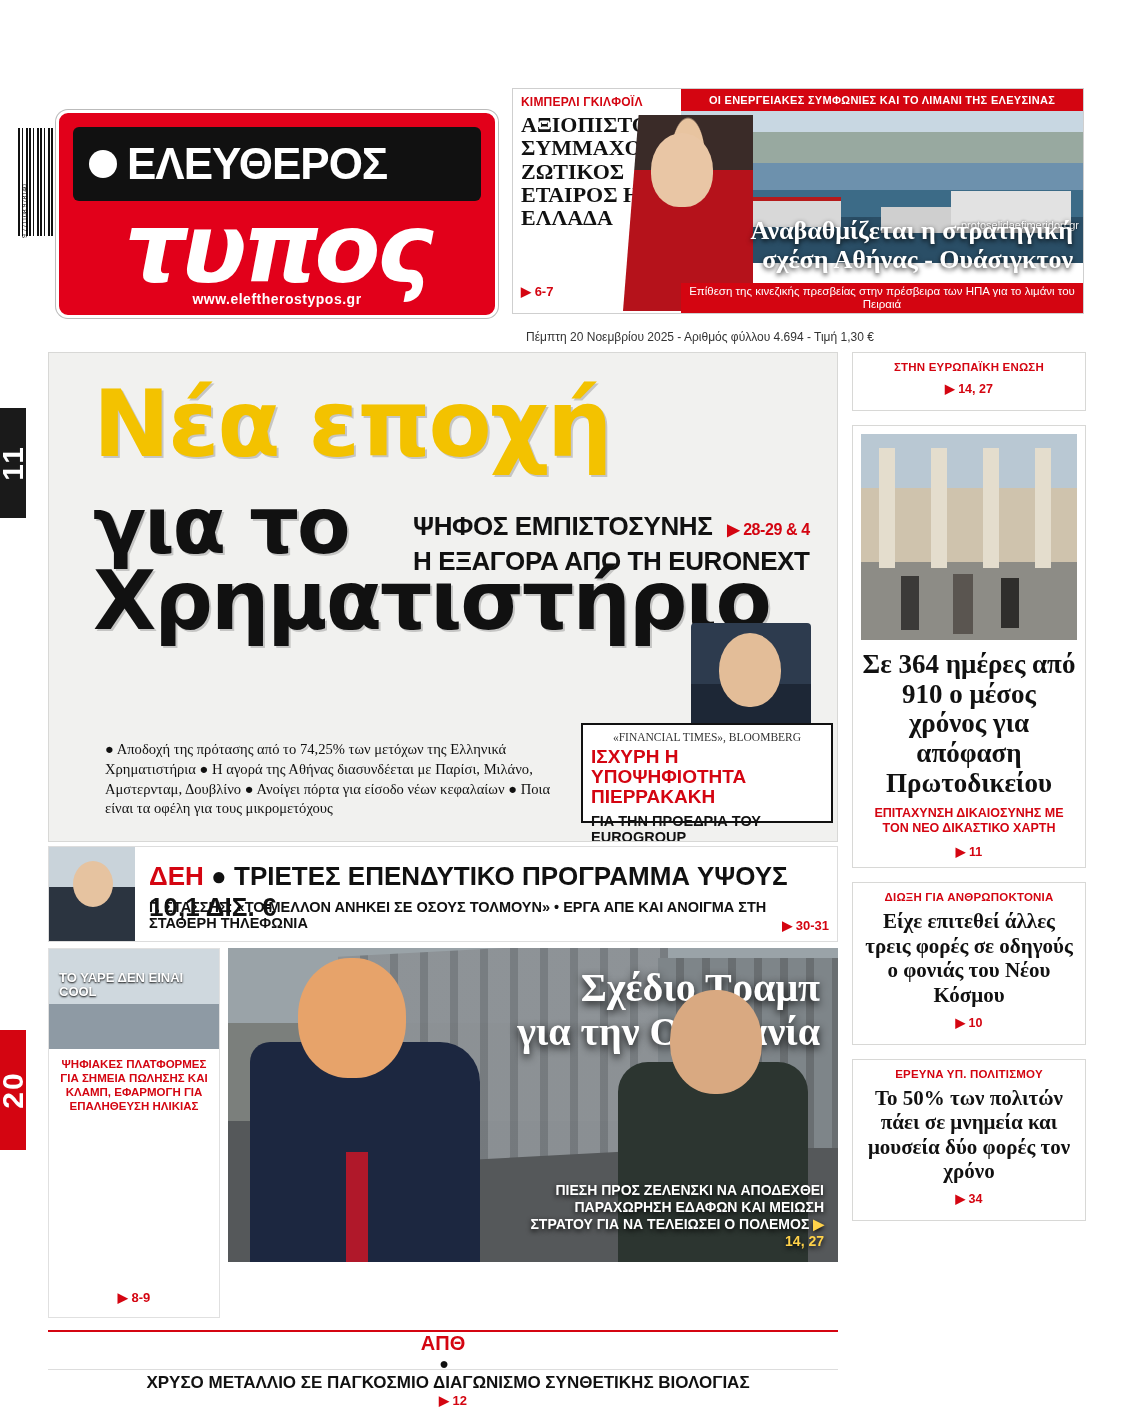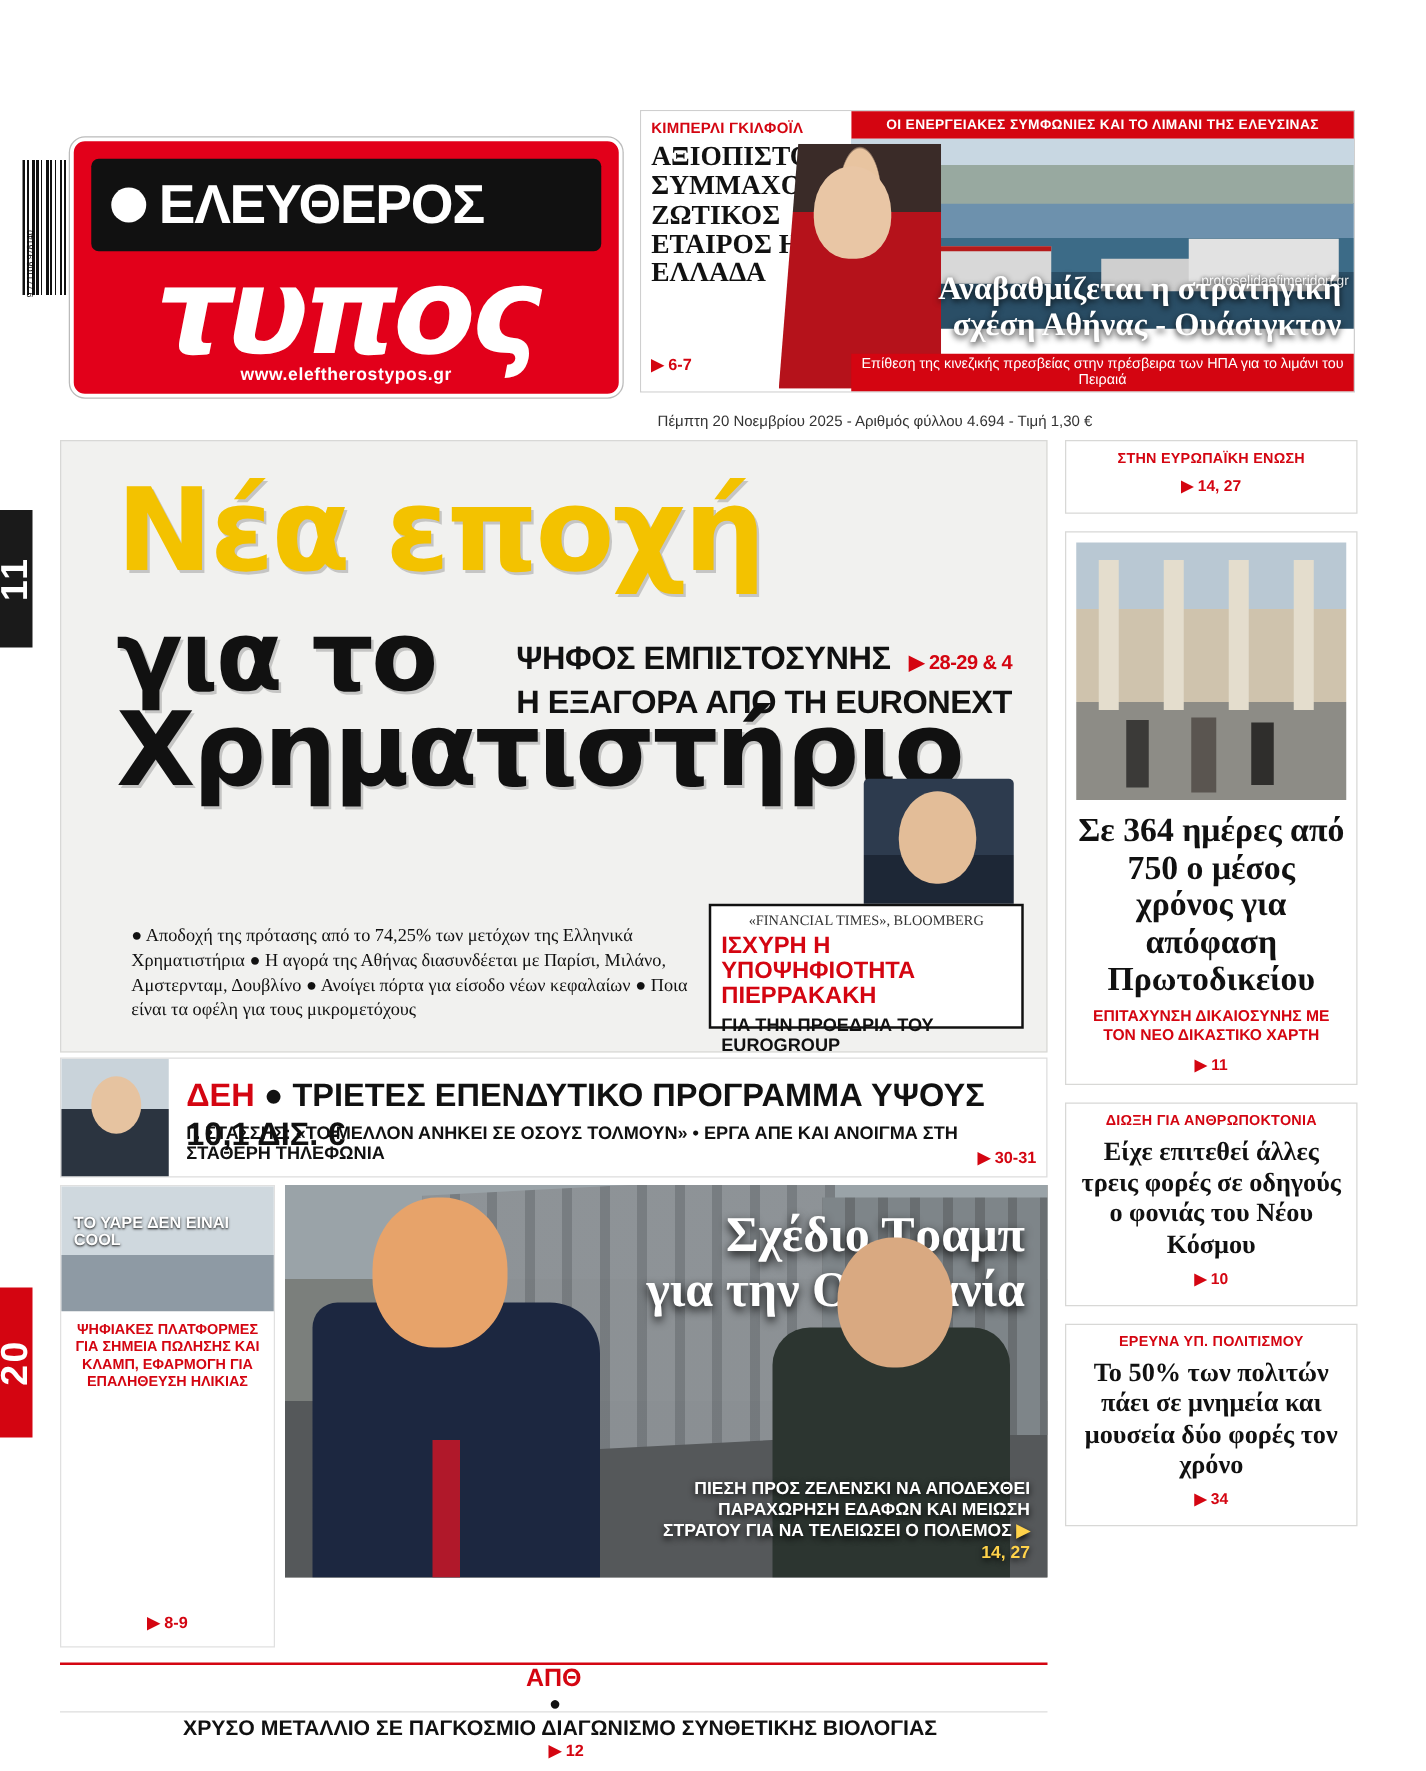--- a/index.html
+++ b/index.html
@@ -157,21 +157,21 @@
   }
   .lead-face:after{
     content:""; position:absolute; left:28px; top:10px; width:62px; height:74px;
     border-radius:50% 50% 48% 48%; background:#e3bd98;
   }
   .bullets{
     position:absolute; left:56px; bottom:22px; width:470px;
     font-family:"Liberation Serif", serif; font-size:14.6px; line-height:1.35; color:#111;
   }
   .ft-box{
-    position:absolute; right:18px; bottom:18px; width:252px; height:100px;
+    position:absolute; right:4px; bottom:18px; width:252px; height:100px;
     border:2px solid #111; background:#fff; padding:6px 8px;
   }
   .ft-box .src{ font-size:11.5px; color:#333; text-align:center; font-family:"Liberation Serif",serif;}
   .ft-box .t1{ color:#d40511; font-weight:bold; font-size:19px; line-height:1.06; margin-top:4px;}
   .ft-box .t2{ color:#111; font-weight:bold; font-size:14.5px; margin-top:6px;}
 
   
   .dei{
     position:absolute; left:48px; top:846px; width:790px; height:96px;
     background:#fff; border:1px solid #ddd; overflow:hidden;
@@ -422,21 +422,21 @@
     <div class="rbox photo">
       <div class="rimg">
         <div class="col" style="left:18px;"></div>
         <div class="col" style="left:70px;"></div>
         <div class="col" style="left:122px;"></div>
         <div class="col" style="left:174px;"></div>
         <div class="p1"></div>
         <div class="p2"></div>
         <div class="p3"></div>
       </div>
-      <div class="rhead-big">Σε 364 ημέρες από 750 ο μέσος χρόνος για απόφαση Πρωτοδικείου</div>
+      <div class="rhead-big">Σε 364 ημέρες από 910 ο μέσος χρόνος για απόφαση Πρωτοδικείου</div>
       <div class="rsub">ΕΠΙΤΑΧΥΝΣΗ ΔΙΚΑΙΟΣΥΝΗΣ ΜΕ ΤΟΝ ΝΕΟ ΔΙΚΑΣΤΙΚΟ ΧΑΡΤΗ</div>
       <div class="rpg">▶ <span>11</span></div>
     </div>
 
     <div class="rbox">
       <div class="rkick">ΔΙΩΞΗ ΓΙΑ ΑΝΘΡΩΠΟΚΤΟΝΙΑ</div>
       <div class="rhead">Είχε επιτεθεί άλλες τρεις φορές σε οδηγούς ο φονιάς του Νέου Κόσμου</div>
       <div class="rpg">▶ <span>10</span></div>
     </div>
 

